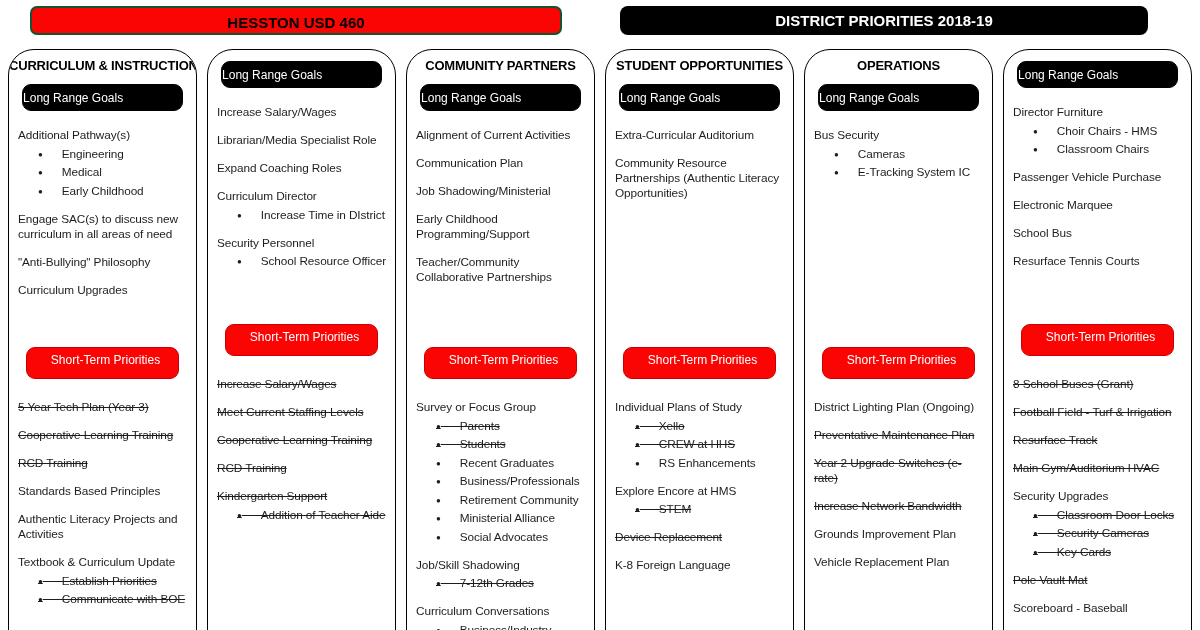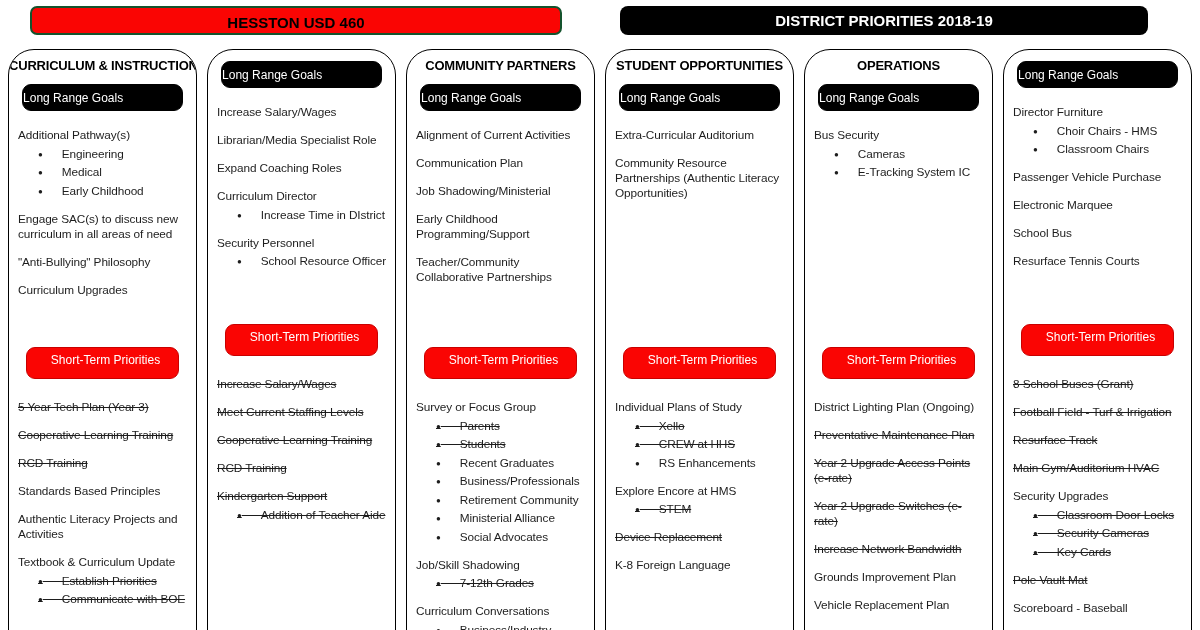--- a/index.html
+++ b/index.html
@@ -298,23 +298,20 @@
       </div>
       <div class="pill pill-red">Short-Term Priorities</div>
       <div class="list st-list">
         <div class="item-group">
           <div class="item-text">District Lighting Plan (Ongoing)</div>
         </div>
         <div class="item-group">
           <div class="item-text struck">Preventative Maintenance Plan</div>
         </div>
         <div class="item-group">
-          <div class="item-text struck">Year 2 Upgrade Access Points (e-rate)</div>
-        </div>
-        <div class="item-group">
           <div class="item-text struck">Year 2 Upgrade Switches (e-rate)</div>
         </div>
         <div class="item-group">
           <div class="item-text struck">Increase Network Bandwidth</div>
         </div>
         <div class="item-group">
           <div class="item-text">Grounds Improvement Plan</div>
         </div>
         <div class="item-group">
           <div class="item-text">Vehicle Replacement Plan</div>

